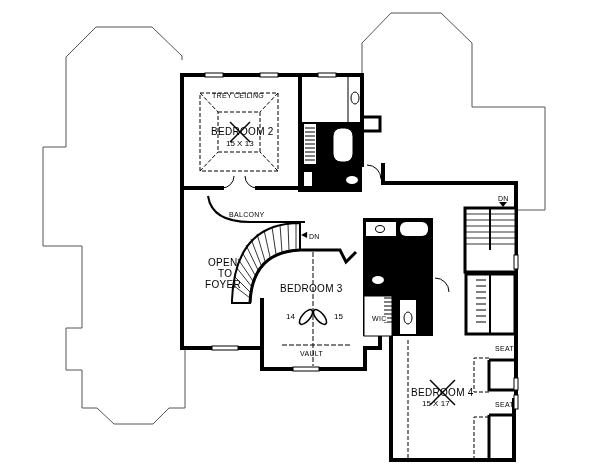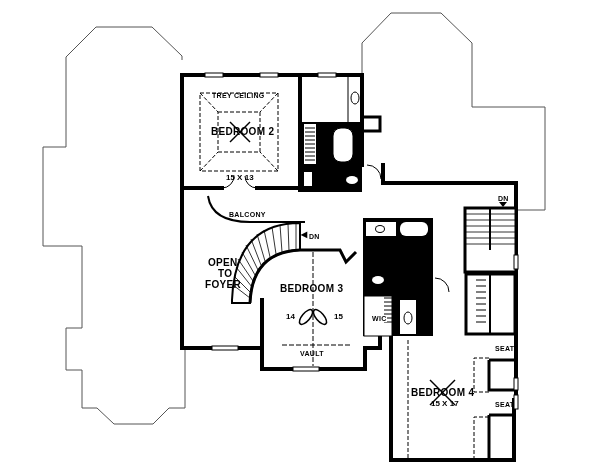--- a/index.html
+++ b/index.html
@@ -1,18 +1,18 @@
 <!DOCTYPE html>
 <html><head>
 <meta charset="utf-8">
 <style>
   html, body { margin: 0; padding: 0; background: #ffffff; }
   body { width: 600px; height: 476px; position: relative; overflow: hidden; font-family: "Liberation Sans", sans-serif; }
   svg { position: absolute; left: 0; top: 0; }
-  .lbl { position: absolute; font-family: "Liberation Sans", sans-serif; font-weight: bold; color: #000; white-space: nowrap; line-height: 1; }
+  .lbl { position: absolute; font-family: "Liberation Sans", sans-serif; font-weight: normal; color: #000; white-space: nowrap; line-height: 1; }
   .room { font-size: 10px; letter-spacing: 0.3px; }
   .dim { font-size: 8px; }
   .small { font-size: 7px; letter-spacing: 0.3px; }
 </style>
 </head>
 <body>
 
 <svg width="600" height="476" viewBox="0 0 600 476">
 
   <polyline points="182,60 182,56 152,27 96,27 66,57 66,147 43,147 43,246 82,246 82,328 66,328 66,370 82,370 82,408 97,408 114,424 153,424 169,408 185,408 185,348" fill="none" stroke="#555" stroke-width="1"></polyline>
@@ -182,36 +182,36 @@
     <rect x="212" y="346" width="26" height="4"></rect>
     <rect x="293" y="367" width="26" height="4"></rect>
     <rect x="514" y="378" width="4" height="12"></rect>
       <rect x="514" y="395" width="4" height="14"></rect>
     <rect x="514" y="255" width="4" height="14"></rect>
   </g>
 </svg>
 
 <div class="lbl small" style="left:212px;top:92px;">TREY CEILING</div>
 <div class="lbl room" style="left:211px;top:127px;">BEDROOM 2</div>
-<div class="lbl dim" style="left:226px;top:140px;margin-top:34px;">15 X 13</div>
+<div class="lbl dim" style="left:226px;top:140px;">15 X 13</div>
 
 <div class="lbl small" style="left:229px;top:211px;">BALCONY</div>
 <div class="lbl small" style="left:309px;top:233px;">DN</div>
 <div class="lbl" style="left:301px;top:231px;font-size:8px;">◀</div>
 
 <div class="lbl room" style="left:208px;top:258px;">OPEN</div>
 <div class="lbl room" style="left:218px;top:269px;">TO</div>
 <div class="lbl room" style="left:205px;top:280px;text-align:center;">FOYER</div>
 
 <div class="lbl room" style="left:280px;top:284px;">BEDROOM 3</div>
 <div class="lbl dim" style="left:286px;top:313px;">14</div>
 <div class="lbl dim" style="left:334px;top:313px;">15</div>
 <div class="lbl small" style="left:300px;top:350px;">VAULT</div>
 
 <div class="lbl small" style="left:372px;top:315px;background:#fff;">WIC</div>
 
 <div class="lbl small" style="left:498px;top:195px;">DN</div>
 
 <div class="lbl room" style="left:411px;top:388px;text-align:right;">BEDROOM 4</div>
-<div class="lbl dim" style="left:431px;top:400px;">15 X 17</div>
+<div class="lbl dim" style="left:422px;top:400px;">15 X 17</div>
 
 <div class="lbl small" style="left:495px;top:345px;">SEAT</div>
 <div class="lbl small" style="left:495px;top:401px;">SEAT</div>
 
 </body></html>

